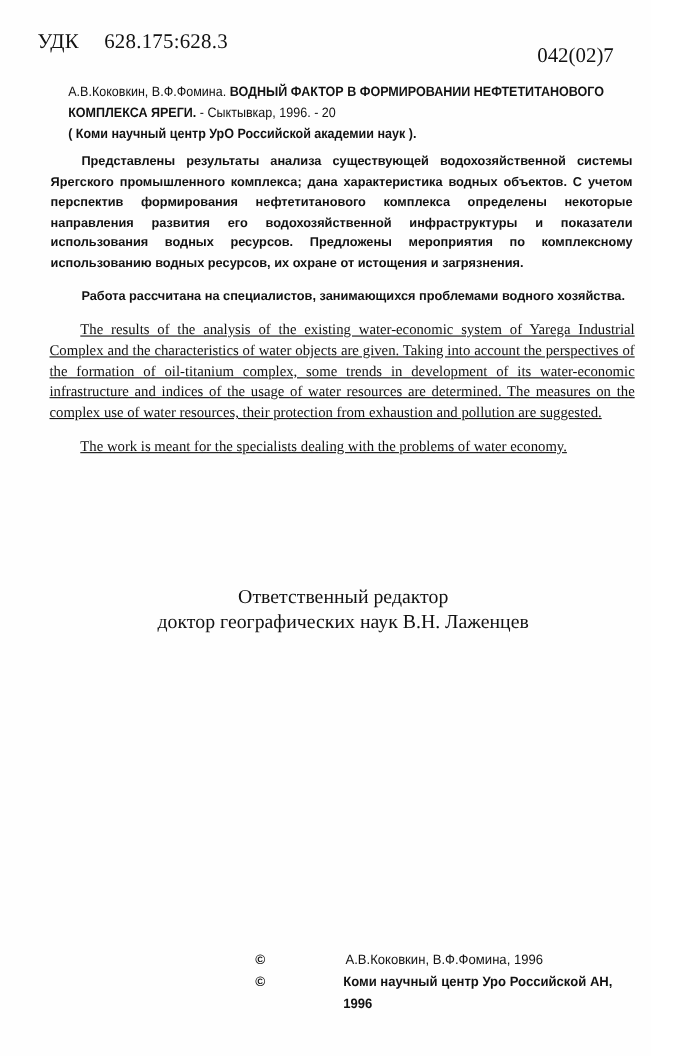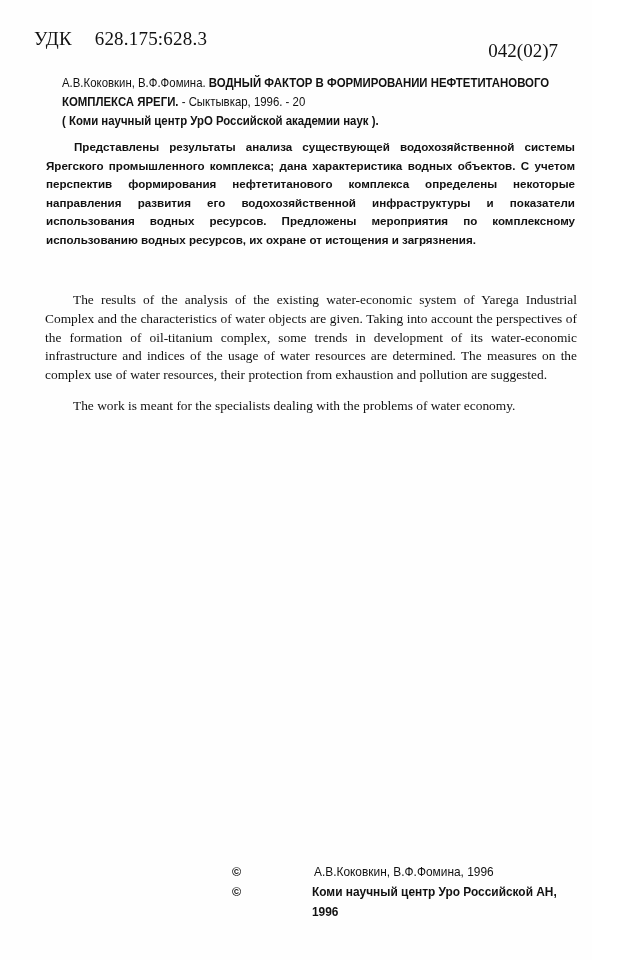--- a/index.html
+++ b/index.html
@@ -68,20 +68,21 @@
     }
     .en-abstract {
       position: absolute;
       left: 33px;
       top: 279px;
       width: 556px;
       font-family: "Liberation Serif", serif;
       font-size: 13.4px;
       line-height: 18.8px;
       text-align: justify;
+      text-decoration: underline;
     }
     .editor {
       position: absolute;
       left: 0;
       top: 531px;
       width: 624px;
       text-align: center;
       font-family: "Liberation Serif", serif;
       font-size: 18px;
       line-height: 23px;
@@ -114,27 +115,32 @@
 
   <div class="citation">
     <span class="authors">А.В.Коковкин, В.Ф.Фомина.</span>
     <span class="title-part">ВОДНЫЙ ФАКТОР В ФОРМИРОВАНИИ НЕФТЕТИТАНОВОГО КОМПЛЕКСА ЯРЕГИ.</span>
     <span class="pub">- Сыктывкар, 1996. - 20</span><br>
     <span>( Коми научный центр УрО Российской академии наук ).</span>
   </div>
 
   <div class="ru-abstract">
     <p>Представлены результаты анализа существующей водохозяйственной системы Ярегского промышленного комплекса; дана характеристика водных объектов. С учетом перспектив формирования нефтетитанового комплекса определены некоторые направления развития его водохозяйственной инфраструктуры и показатели использования водных ресурсов. Предложены мероприятия по комплексному использованию водных ресурсов, их охране от истощения и загрязнения.</p>
+    <p>Работа рассчитана на специалистов, занимающихся проблемами водного хозяйства.</p>
   </div>
 
   <div class="en-abstract">
     <p>The results of the analysis of the existing water-economic system of Yarega Industrial Complex and the characteristics of water objects are given. Taking into account the perspectives of the formation of oil-titanium complex, some trends in development of its water-economic infrastructure and indices of the usage of water resources are determined. The measures on the complex use of water resources, their protection from exhaustion and pollution are suggested.</p>
     <p>The work is meant for the specialists dealing with the problems of water economy.</p>
   </div>
 
+  <div class="editor">
+    <div>Ответственный редактор</div>
+    <div>доктор географических наук  В.Н. Лаженцев</div>
+  </div>
 
   <div class="copyright">
     <div class="row">
       <span class="sym">©</span>
       <span class="holder">А.В.Коковкин, В.Ф.Фомина, 1996</span>
     </div>
     <div class="row org">
       <span class="sym">©</span>
       <span class="holder">Коми научный центр Уро Российской АН, 1996</span>
     </div>

